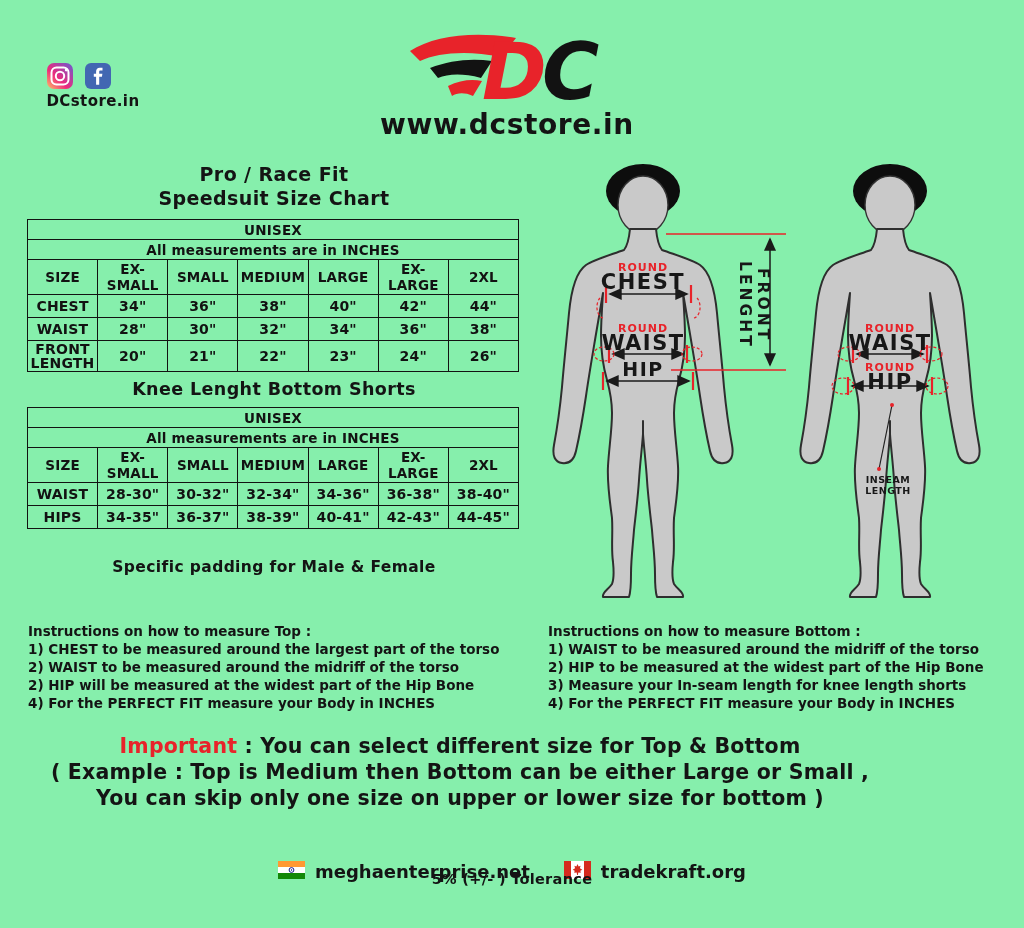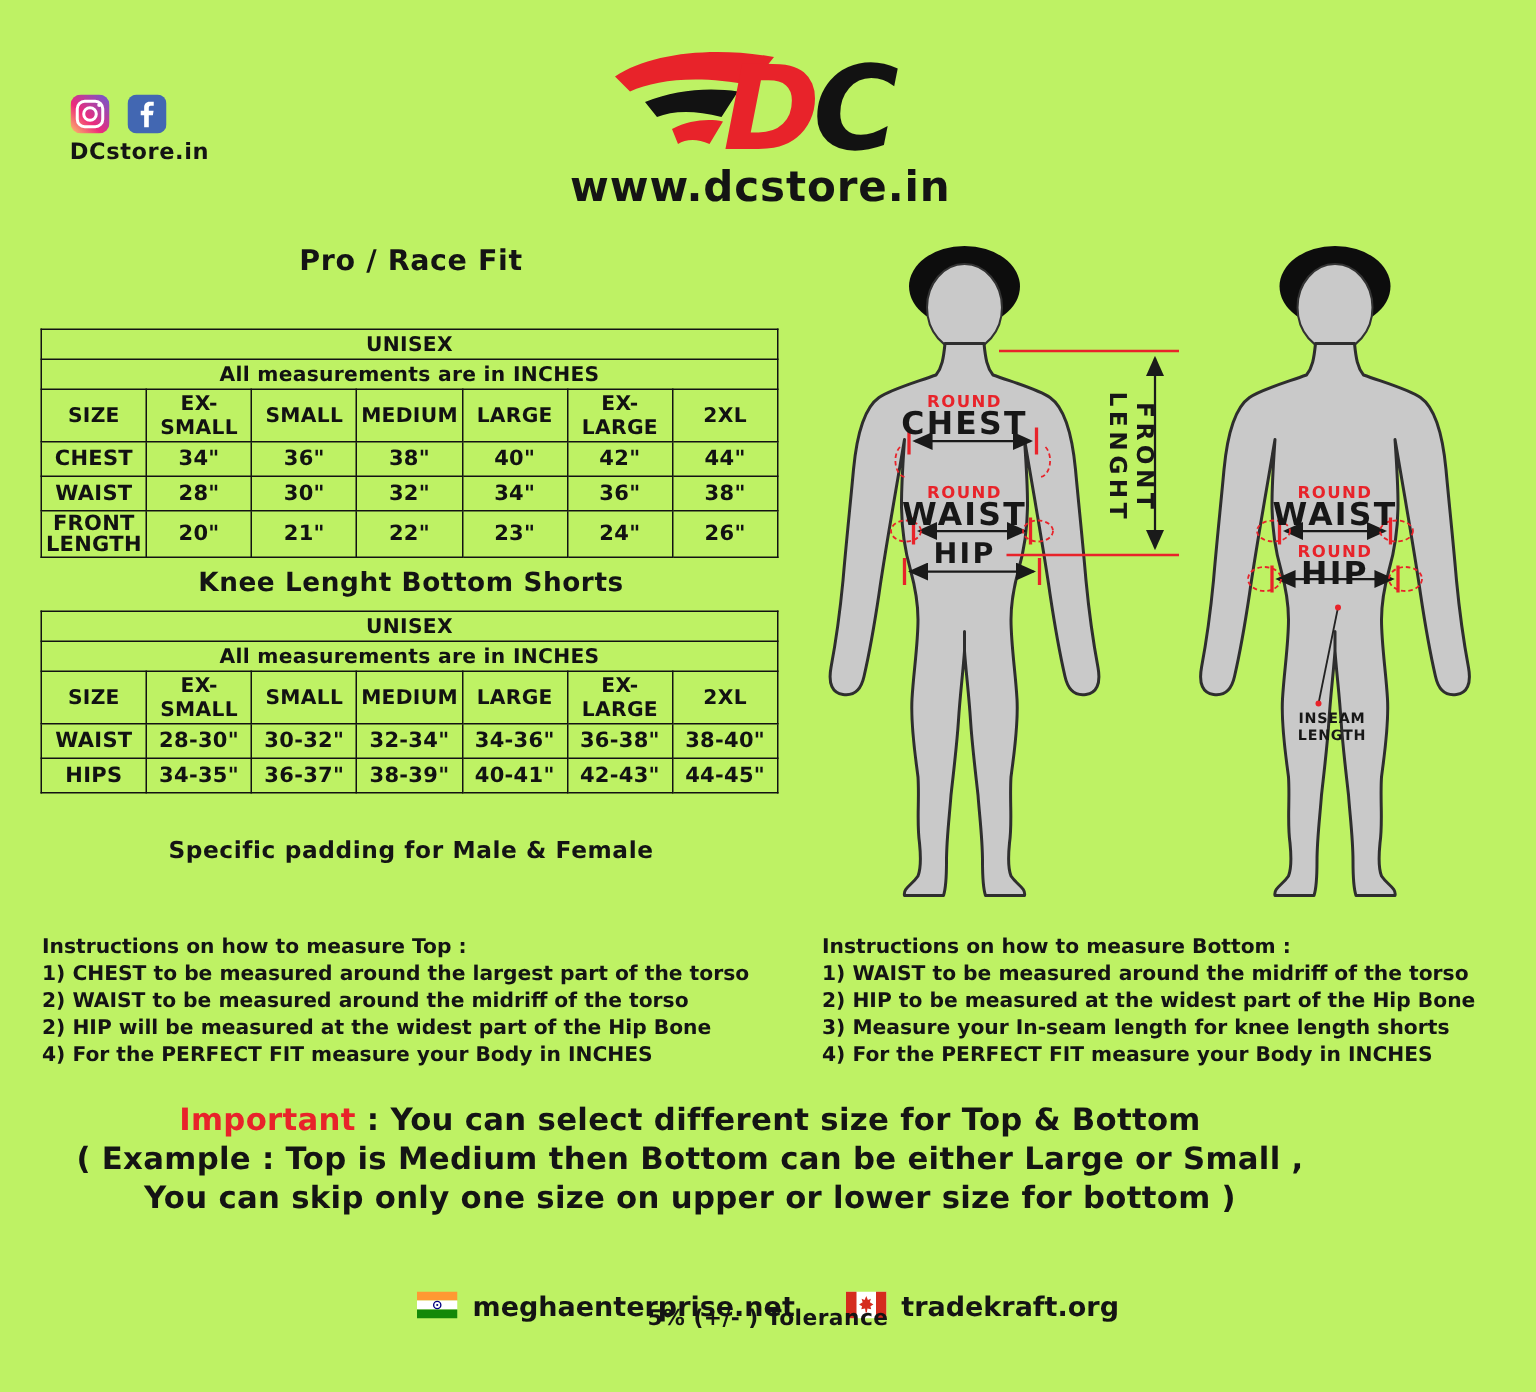--- a/index.html
+++ b/index.html
@@ -1,18 +1,18 @@
 <!DOCTYPE html>
 <html style="--red: #e8232a;"><head>
 <meta charset="utf-8">
 <style>
   :root{ --red:#e8232a; --ink:#141414; --body-gray:#c9c9c9; --outline:#2e2e2e; }
   html,body{margin:0;padding:0;background:#fff;}
   body{font-family:"DejaVu Sans","Liberation Sans",sans-serif;color:var(--ink);}
-  #canvas{position:relative;width:1024px;height:928px;background:#bef264;overflow:hidden;}
+  #canvas{position:relative;width:1024px;height:928px;background:#86efac;overflow:hidden;}
   .abs{position:absolute;}
   .ctr{text-align:center;}
 
   
   .store-label{font-size:15px;font-weight:bold;letter-spacing:.4px;}
   .website{font-size:28px;font-weight:bold;letter-spacing:.6px;}
 
   
   .chart-title{font-size:19px;font-weight:bold;letter-spacing:.4px;line-height:24px;}
   .chart-title2{font-size:17.5px;font-weight:bold;letter-spacing:.4px;}
@@ -78,20 +78,21 @@
     <path d="M6,22 C30,6 72,2 112,9 L97,28 C62,21 34,24 16,32 Z" fill="#e8232a"></path>
     <path d="M26,39 C46,31 68,29 88,32 L77,49 C58,44 44,45 34,49 Z" fill="#121212"></path>
     <path d="M44,57 C56,51 68,50 78,52 L69,67 C60,63 53,64 48,67 Z" fill="#e8232a"></path>
     <text x="78" y="70" font-family="DejaVu Sans, Liberation Sans, sans-serif" font-size="78" font-weight="bold" font-style="italic" fill="#e8232a">D</text>
     <text x="138" y="70" font-family="DejaVu Sans, Liberation Sans, sans-serif" font-size="78" font-weight="bold" font-style="italic" fill="#121212">C</text>
   </svg>
   <div class="abs ctr website" style="left:380px;top:108px;width:250px;">www.dcstore.in</div>
 
   <div class="abs ctr chart-title" style="left:28px;top:162px;width:492px;">
     <div>Pro / Race Fit</div>
+    <div>Speedsuit Size Chart</div>
   </div>
 
   <table class="size abs" style="left:27px;top:219px;">
     <tbody>
         <tr>
           <td colspan="7" class="span7">UNISEX</td>
         </tr>
         <tr>
           <td colspan="7" class="span7">All measurements are in INCHES</td>
         </tr>

